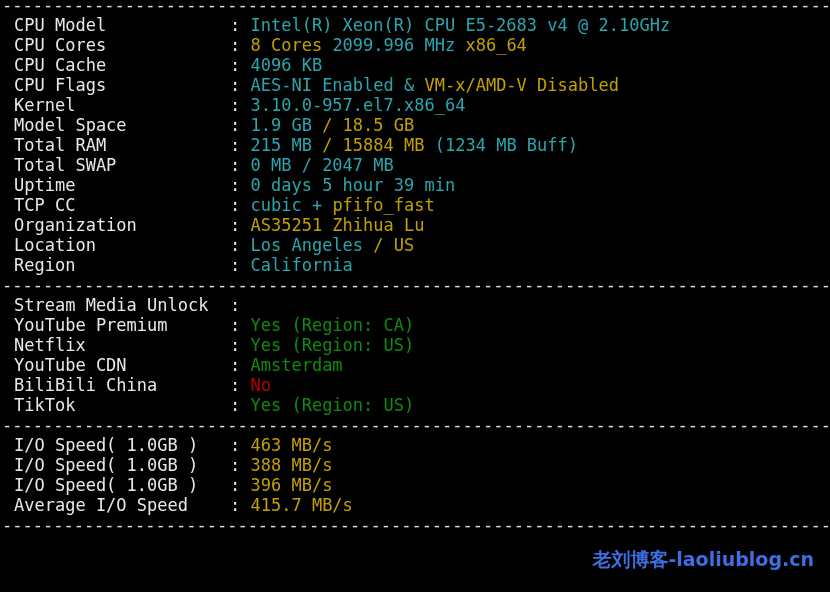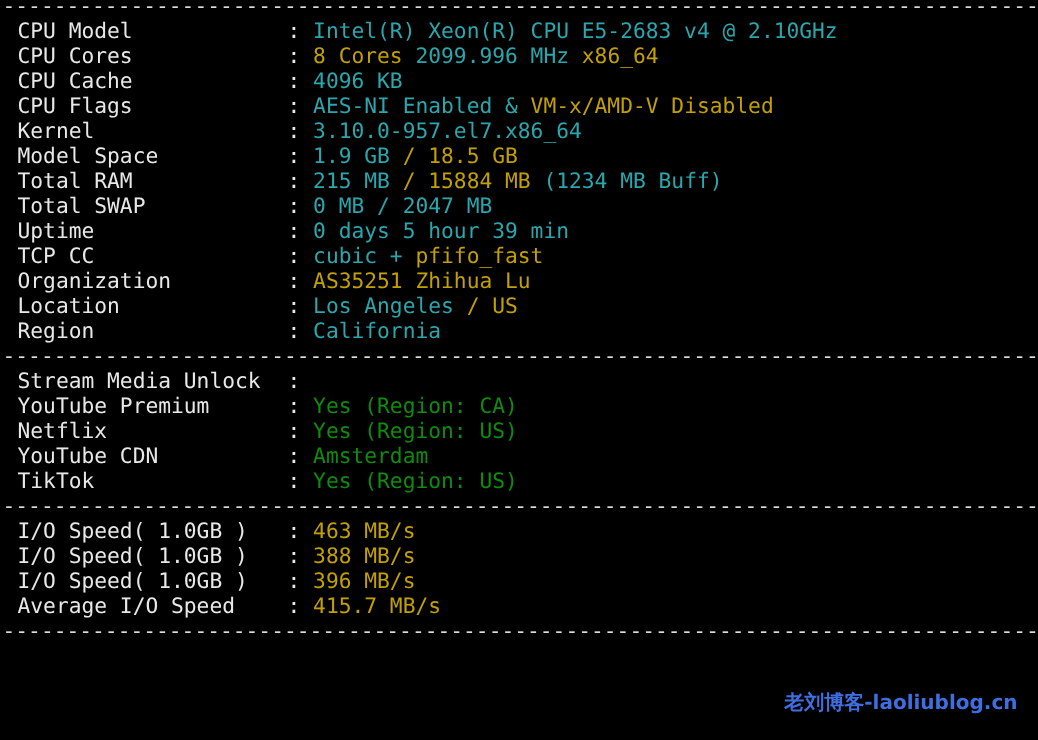--- a/index.html
+++ b/index.html
@@ -41,21 +41,21 @@
   .c-yellow { color: var(--yellow, #c2a000); }
   .c-green  { color: var(--green,  #0e8c0e); }
   .c-red    { color: var(--red,    #b80000); }
   .c-label  { color: var(--label,  #e8e8e8); }
   .watermark {
     position: absolute;
     right: 16px;
     bottom: 19px;
     font-family: "DejaVu Sans", "Liberation Sans", sans-serif;
     font-weight: bold;
-    font-size: 16px;
+    font-size: 19px;
     color: var(--watermark, #3e6ee0);
     white-space: nowrap;
   }
 </style>
 </head>
 <body style="background: rgb(0, 0, 0);">
 
 <div class="terminal">
     <div class="line sep">---------------------------------------------------------------------------------</div>
     <div class="line row"><span class="label c-label">CPU Model</span><span class="c-label">: </span><span class="c-cyan">Intel(R) Xeon(R) CPU E5-2683 v4 @ 2.10GHz</span></div>
@@ -69,20 +69,21 @@
     <div class="line row"><span class="label c-label">Uptime</span><span class="c-label">: </span><span class="c-cyan">0 days 5 hour 39 min</span></div>
     <div class="line row"><span class="label c-label">TCP CC</span><span class="c-label">: </span><span class="c-cyan">cubic + </span><span class="c-yellow">pfifo_fast</span></div>
     <div class="line row"><span class="label c-label">Organization</span><span class="c-label">: </span><span class="c-yellow">AS35251 Zhihua Lu</span></div>
     <div class="line row"><span class="label c-label">Location</span><span class="c-label">: </span><span class="c-cyan">Los Angeles </span><span class="c-yellow">/ US</span></div>
     <div class="line row"><span class="label c-label">Region</span><span class="c-label">: </span><span class="c-cyan">California</span></div>
     <div class="line sep">---------------------------------------------------------------------------------</div>
     <div class="line row"><span class="label c-label">Stream Media Unlock</span><span class="c-label">: </span></div>
     <div class="line row"><span class="label c-label">YouTube Premium</span><span class="c-label">: </span><span class="c-green">Yes (Region: CA)</span></div>
     <div class="line row"><span class="label c-label">Netflix</span><span class="c-label">: </span><span class="c-green">Yes (Region: US)</span></div>
     <div class="line row"><span class="label c-label">YouTube CDN</span><span class="c-label">: </span><span class="c-green">Amsterdam</span></div>
+    <div class="line row"><span class="label c-label">BiliBili China</span><span class="c-label">: </span><span class="c-red">No</span></div>
     <div class="line row"><span class="label c-label">TikTok</span><span class="c-label">: </span><span class="c-green">Yes (Region: US)</span></div>
     <div class="line sep">---------------------------------------------------------------------------------</div>
     <div class="line row"><span class="label c-label">I/O Speed( 1.0GB )</span><span class="c-label">: </span><span class="c-yellow">463 MB/s</span></div>
     <div class="line row"><span class="label c-label">I/O Speed( 1.0GB )</span><span class="c-label">: </span><span class="c-yellow">388 MB/s</span></div>
     <div class="line row"><span class="label c-label">I/O Speed( 1.0GB )</span><span class="c-label">: </span><span class="c-yellow">396 MB/s</span></div>
     <div class="line row"><span class="label c-label">Average I/O Speed</span><span class="c-label">: </span><span class="c-yellow">415.7 MB/s</span></div>
     <div class="line sep">---------------------------------------------------------------------------------</div>
   </div>
 
 <div class="watermark">老刘博客-laoliublog.cn</div>

